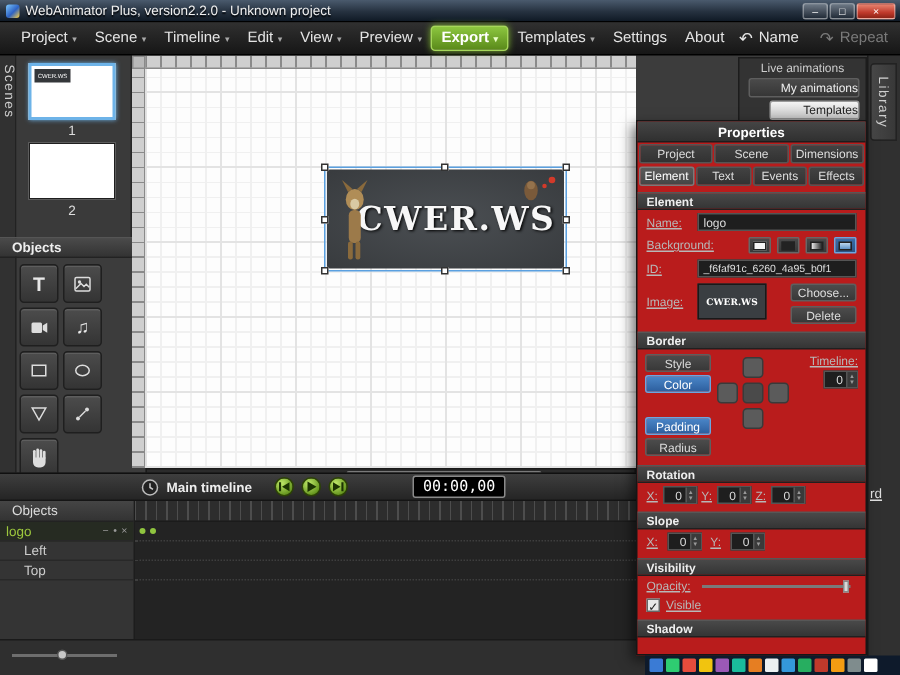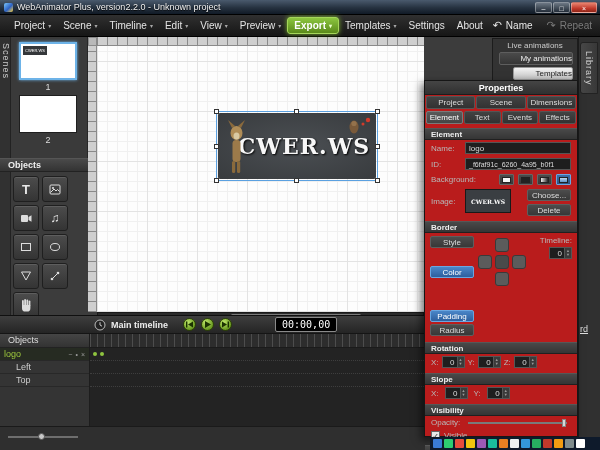--- a/index.html
+++ b/index.html
@@ -71,29 +71,29 @@
   .library-tab{position:absolute;left:1px;top:5px;width:18px;height:52px;background:linear-gradient(90deg,#474747,#383838);border:1px solid #222;border-radius:3px 0 0 3px;display:flex;align-items:center;justify-content:center;}
 
   
   .props{position:absolute;left:424px;top:80px;width:154px;height:357px;background:#b91c1c;border:1px solid #161616;box-shadow:-3px 3px 8px rgba(0,0,0,.55);z-index:4;font-size:8px;color:#ccc;}
   .pp-title{height:14px;background:linear-gradient(#454545,#303030);border-bottom:1px solid #1d1d1d;color:#fff;font-size:9px;font-weight:bold;text-align:center;line-height:14px;}
   .pp-tabs{display:flex;gap:1px;padding:1px;}
   .pp-tab{flex:1;height:13px;background:linear-gradient(#424242,#323232);border:1px solid #555;border-radius:2px;color:#ddd;font-size:8px;text-align:center;line-height:12px;white-space:nowrap;overflow:hidden;}
   .pp-tab.active{background:linear-gradient(#5a5a5a,#454545);border-color:#7a7a7a;color:#fff;}
   .sec{height:12px;background:linear-gradient(#494949,#353535);border-top:1px solid #575757;border-bottom:1px solid #202020;color:#eee;font-size:8px;font-weight:bold;line-height:12px;padding-left:6px;margin-top:3px;}
   .prow{display:flex;align-items:center;gap:4px;padding:2px 6px;}
-  .plbl{font-size:8px;color:#b8b8b8;white-space:nowrap;}
+  .plbl{font-size:8px;color:#b8b8b8;white-space:nowrap;text-decoration:underline;}
   .inp{flex:1;background:#1e1e1e;border:1px solid #555;color:#ddd;height:12px;line-height:11px;padding:0 3px;font-size:8px;overflow:hidden;white-space:nowrap;}
   .inp.tiny{font-size:7px;}
   .bgb{width:15px;height:11px;border:1px solid #666;background:linear-gradient(#4a4a4a,#383838);display:flex;align-items:center;justify-content:center;border-radius:1px;}
   .bgb .sw{width:9px;height:6px;border:1px solid #222;}
   .bgb.active{border-color:#6aa6e0;background:linear-gradient(#3a6ea8,#2b5484);}
   .img-preview{width:46px;height:24px;background:#3a3e42;border:1px solid #191919;color:#fff;font-size:6px;display:flex;align-items:center;justify-content:center;font-family:"DejaVu Serif",serif;font-weight:bold;}
   .pbtn{width:44px;height:12px;background:linear-gradient(#4c4c4c,#383838);border:1px solid #5e5e5e;border-radius:2px;color:#ddd;font-size:8px;text-align:center;line-height:11px;}
-  .pbtn.blue{background:linear-gradient(#4a86c8,#2d5f9e);border-color:#6aa6e0;color:#fff;margin-top:16px;}
+  .pbtn.blue{background:linear-gradient(#4a86c8,#2d5f9e);border-color:#6aa6e0;color:#fff;}
   .border-body{display:flex;padding:3px 5px;gap:4px;}
   .bcol{display:flex;flex-direction:column;gap:2px;}
   .bcol .gap{height:12px;}
   .cross{position:relative;width:48px;height:48px;margin-top:2px;}
   .cc{position:absolute;width:14px;height:14px;background:#5b5b5b;border:1px solid #3a3a3a;border-radius:3px;}
   .tcol{display:flex;flex-direction:column;gap:2px;align-items:flex-end;flex:1;}
   .fld{display:inline-flex;background:#1e1e1e;border:1px solid #555;height:12px;align-items:center;}
   .fld-val{width:14px;text-align:right;font-size:8px;color:#ddd;padding-right:2px;}
   .fld-ar{display:flex;flex-direction:column;font-size:4px;color:#999;line-height:4px;background:#3a3a3a;border-left:1px solid #555;padding:1px 1px;}
   .slider{flex:1;height:2px;background:#7a7a7a;position:relative;margin:0 4px;}
@@ -320,37 +320,37 @@
     <span class="pp-tab">Events</span>
     <span class="pp-tab">Effects</span>
   </div>
 
   <div class="sec">Element</div>
   <div class="prow">
     <span class="plbl" style="width:30px;">Name:</span>
     <span class="inp">logo</span>
   </div>
   <div class="prow">
-    <span class="plbl" style="width:30px;">ID:</span>
-    <span class="inp tiny">_f6faf91c_6260_4a95_b0f1</span>
-  </div>
-  <div class="prow">
     <span class="plbl" style="flex:1;">Background:</span>
     <span class="bgb">
         <span class="sw" style="background:#f5f5f5;"></span>
       </span>
     <span class="bgb">
         <span class="sw" style="background:#222;"></span>
       </span>
     <span class="bgb">
         <span class="sw" style="background:linear-gradient(90deg,#eee,#222);"></span>
       </span>
     <span class="bgb active">
         <span class="sw" style="background:linear-gradient(#bcd7f0,#5e93c8);"></span>
       </span>
+  </div>
+  <div class="prow">
+    <span class="plbl" style="width:30px;">ID:</span>
+    <span class="inp tiny">_f6faf91c_6260_4a95_b0f1</span>
   </div>
   <div class="prow" style="align-items:flex-start;">
     <span class="plbl" style="width:30px;margin-top:8px;">Image:</span>
     <span class="img-preview">CWER.WS</span>
     <span style="display:flex;flex-direction:column;gap:3px;margin-left:auto;">
       <span class="pbtn">Choose...</span>
       <span class="pbtn">Delete</span>
     </span>
   </div>
 

